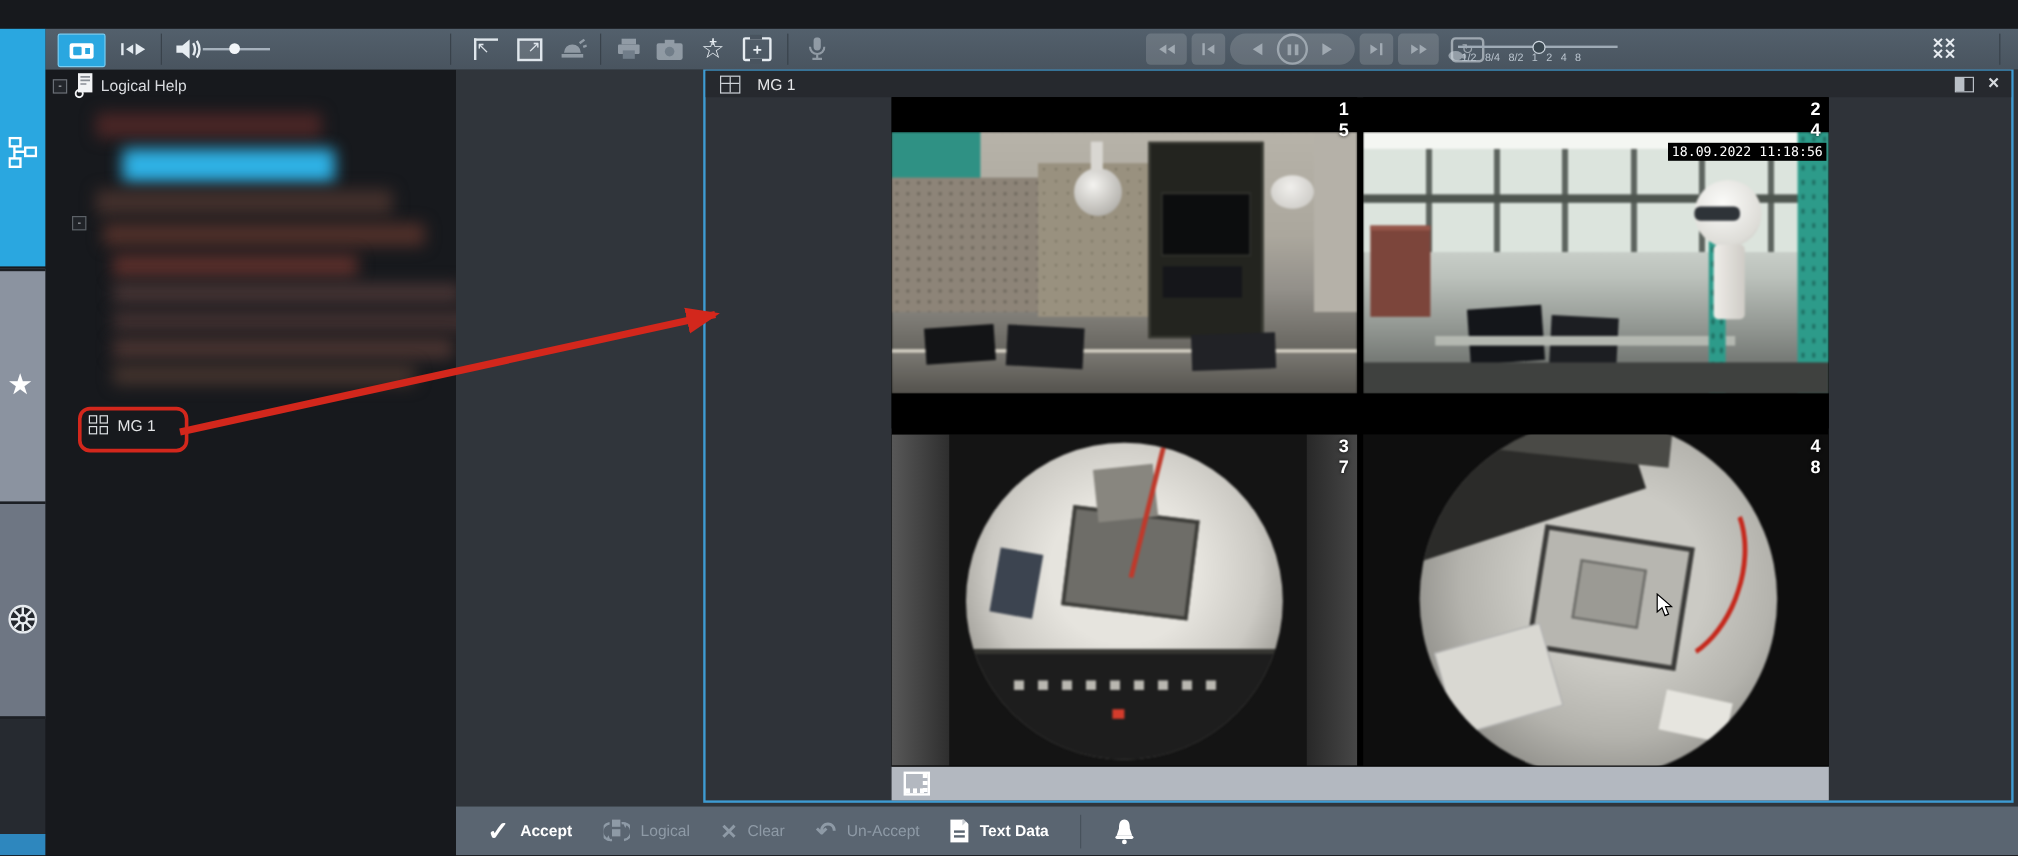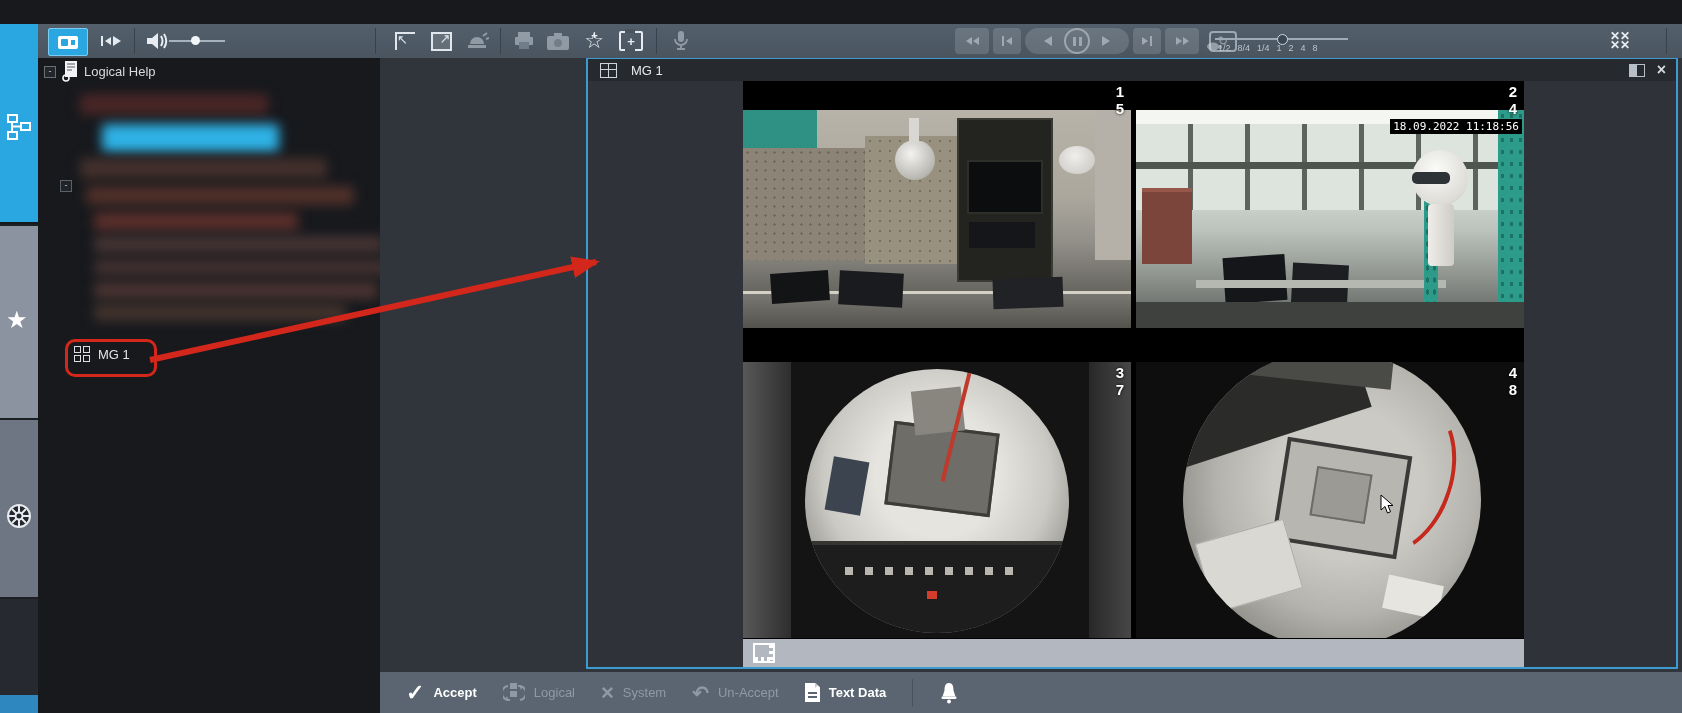--- a/index.html
+++ b/index.html
@@ -189,21 +189,21 @@
           <ellipse cx="7" cy="4.5" rx="6" ry="4" fill="#cfd8e0"></ellipse>
           <circle cx="14" cy="5" r="2" fill="#cfd8e0"></circle>
         </svg>
     </div>
     <div style="position:absolute;left:1177px;top:14px;width:133px;height:2px;background:#9fabb6;">
       <div style="position:absolute;left:62px;top:-4px;width:9px;height:9px;border-radius:50%;background:#3a4750;border:1px solid #cfd8e0;"></div>
     </div>
     <div class="abs" style="left:1180px;top:19px;width:160px;display:flex;gap:7px;color:#bac4ce;font-size:9px;">
       <span>1/2</span>
         <span>8/4</span>
-        <span>1/4</span>
+        <span>8/2</span>
         <span>1</span>
         <span>2</span>
         <span>4</span>
         <span>8</span>
     </div>
 
     <div class="tbtn" style="left:1562px;width:40px;flex-direction:column;line-height:9px;color:#e8edf2;font-size:12px;font-weight:bold;">
       <span>✕✕</span>
         <span>✕✕</span>
     </div>
@@ -384,21 +384,21 @@
       <svg width="22" height="22" viewBox="0 0 22 22">
         <rect x="7" y="1" width="7" height="6" fill="#8e9aa6"></rect>
         <rect x="7" y="9" width="7" height="6" fill="#8e9aa6"></rect>
         <path d="M5 4 a7 7 0 0 0 2 14 M17 18 a7 7 0 0 0 -2 -14" stroke="#8e9aa6" stroke-width="2" fill="none"></path>
         <path d="M4 14 l-2 4 l4 1 z M18 8 l2 -4 l-4 -1 z" fill="#8e9aa6"></path>
       </svg>
       <span class="lbl">Logical</span>
     </div>
     <div class="abtn disabled-btn">
       <span style="font-size:22px;font-weight:bold;line-height:20px;">×</span>
-      <span class="lbl">System</span>
+      <span class="lbl">Clear</span>
     </div>
     <div class="abtn disabled-btn">
       <span style="font-size:20px;font-weight:bold;line-height:18px;">↶</span>
       <span class="lbl">Un-Accept</span>
     </div>
     <div class="abtn">
       <div style="position:relative;width:15px;height:19px;background:#fff;">
         <div style="position:absolute;right:0;top:0;width:0;height:0;border-left:5px solid #5a6571;border-left-color:#c9cdd2;border-bottom:5px solid transparent;"></div>
         <div style="position:absolute;right:-1px;top:-1px;width:6px;height:6px;background:#5a6571;clip-path:polygon(100% 0,100% 100%,0 0);"></div>
         <div style="position:absolute;left:3px;top:9px;width:9px;height:2px;background:#5a6571;"></div>

